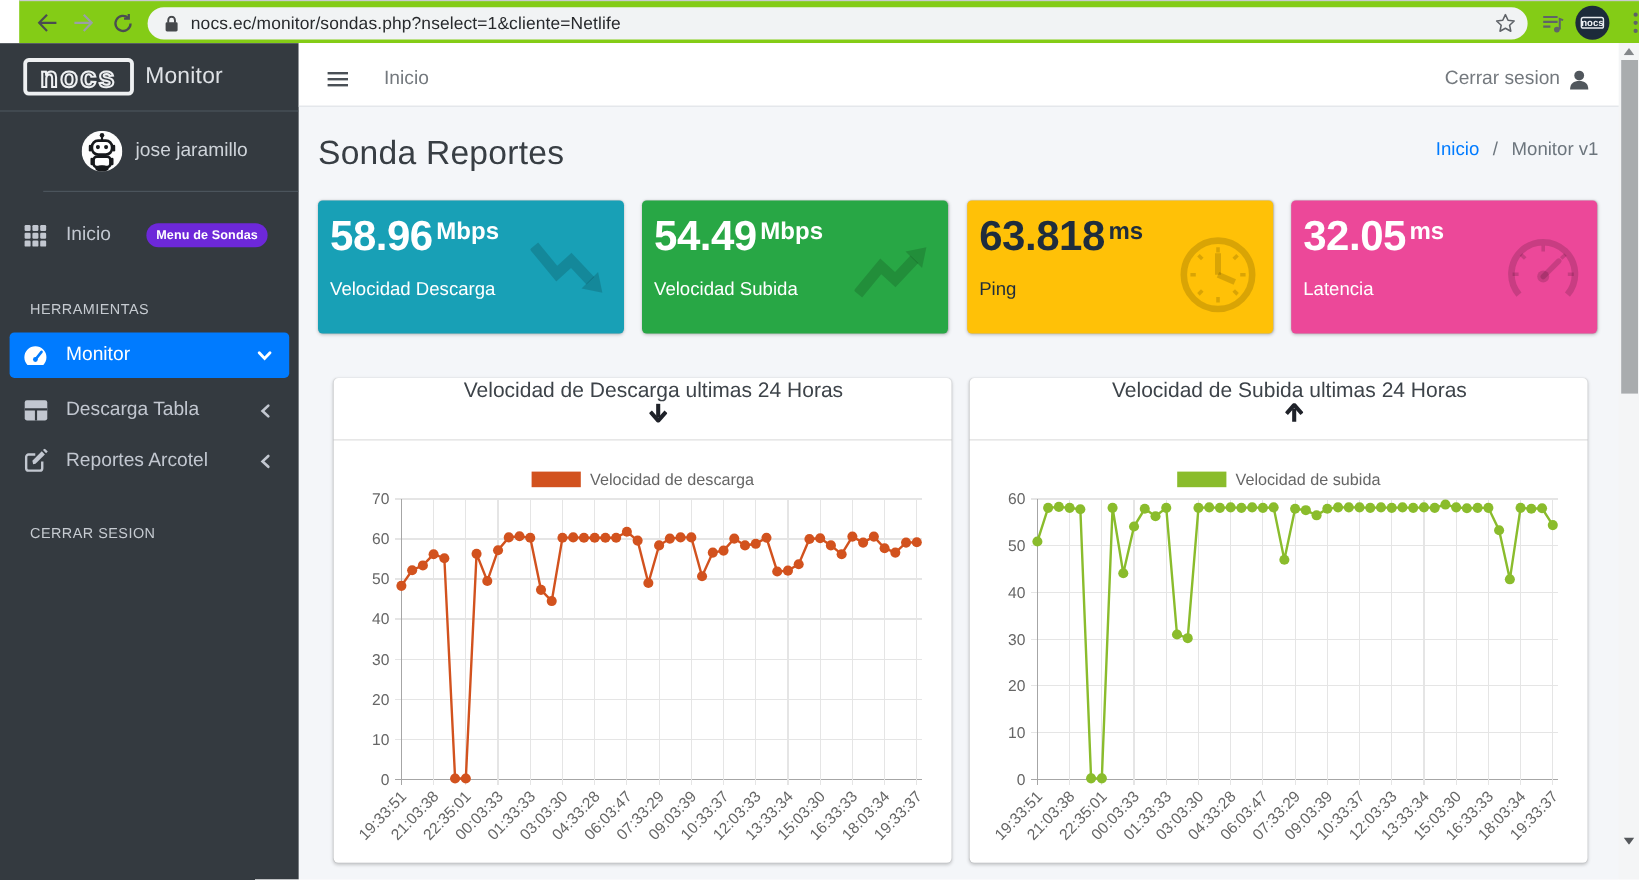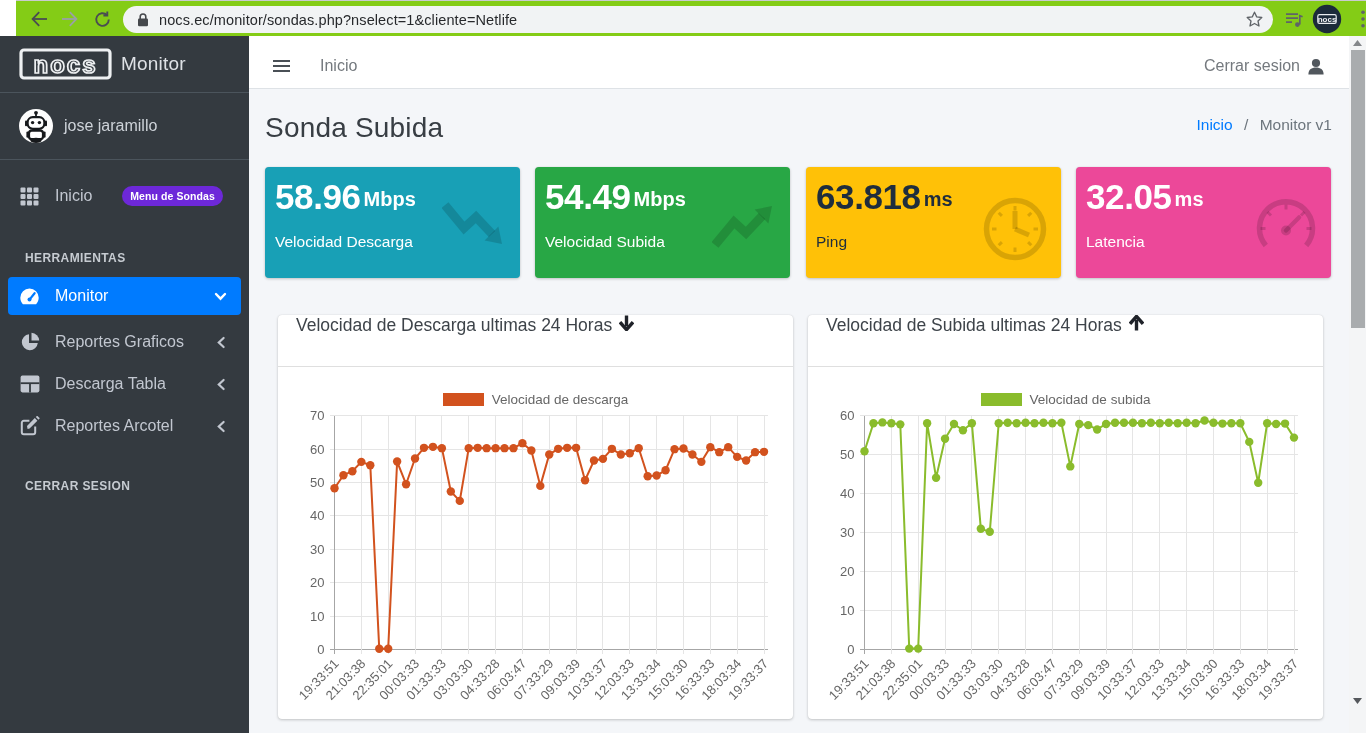--- a/index.html
+++ b/index.html
@@ -13,27 +13,27 @@
   .omnibox .url { font-size:14.5px; color:#27292c; margin-left:36px; letter-spacing:0.1px; }
   .chrome-divider { position:absolute; left:0; top:35px; width:1366px; height:1px; background:#dcdee1; }
 
   
   .page { position:absolute; left:0; top:36px; width:1366px; height:697px; background:#f4f6f9; }
 
   
   .sidebar { position:absolute; left:0; top:0; width:249px; height:697px; background:#343a40; color:#c2c7d0; }
   .brand { height:57px; display:flex; align-items:center; padding-left:19px; border-bottom:1px solid #4b545c; }
   .brand-title { margin-left:9px; font-size:19px; color:#dee1e5; font-weight:300; letter-spacing:0.2px; }
-  .user-panel { height:67px; display:flex; align-items:center; padding-left:19px; border-bottom:1px solid #4b545c; }
+  .user-panel { height:67px; display:flex; align-items:center; padding-left:32px; border-bottom:1px solid #4b545c;margin-left:36px; }
   .user-name { margin-left:11px; font-size:16px; color:#ced3d9; }
   .snav { padding:17px 8px 0 8px; }
   .snav-item { height:38px; margin-bottom:4px; display:flex; align-items:center; padding:0 14px 0 11px; border-radius:4px; font-size:16px; color:#c2c7d0; cursor:pointer; }
   .snav-item .ic { width:21px; height:21px; margin-right:15px; flex:0 0 auto; display:flex; align-items:center; justify-content:center; }
   .snav-item.active { background:#007bff; color:#fff; margin-bottom:8px; }
-  .snav-header { font-size:12px; font-weight:bold; color:#c6cbd1; letter-spacing:0.4px; padding:30px 8px 12px 17px; }
+  .snav-header { font-size:12px; font-weight:normal; color:#c6cbd1; letter-spacing:0.4px; padding:30px 8px 12px 17px; }
   .snav-header.first { padding-top:32px; }
   .badge-danger { margin-left:auto; margin-right:4px; background:#6d28d9; color:#fff; font-size:10.5px; font-weight:bold; padding:4px 8px; border-radius:10px; letter-spacing:0.1px; }
   .chev { margin-left:auto; display:flex; align-items:center; }
 
   
   .main { position:absolute; left:249px; top:0; width:1100px; height:697px; background:#f4f6f9; }
   .topbar { position:absolute; left:0; top:0; width:1100px; height:53px; background:#fff; border-bottom:1px solid #dee2e6; }
   .hamburger { position:absolute; left:24px; top:24px; width:17px; height:12px; cursor:pointer; }
   .hamburger span { display:block; width:17px; height:2px; background:#4a5056; margin-bottom:3px; }
   .topbar-link { position:absolute; left:71px; top:21px; font-size:16px; color:#74797e; cursor:pointer; }
@@ -43,29 +43,29 @@
   .page-title { position:absolute; left:16px; top:76px; font-size:28px; color:#383e44; font-weight:400; letter-spacing:0.2px; }
   .breadcrumb { position:absolute; right:17px; top:80px; font-size:15.5px; }
   .breadcrumb .bc-link { color:#007bff; cursor:pointer; }
   .breadcrumb .bc-sep { color:#6c757d; margin:0 7px; }
   .breadcrumb .bc-current { color:#6c757d; }
 
   
   .small-box { position:absolute; top:131px; width:255px; height:111px; border-radius:4px; box-shadow:0 0 1px rgba(0,0,0,.125), 0 1px 3px rgba(0,0,0,.2); color:#fff; overflow:hidden; }
   .small-box.dark-text { color:#1f2d3d; }
   .sb-inner { position:absolute; left:10px; top:12px; right:90px; }
-  .sb-valrow { display:flex; align-items:center; line-height:1; white-space:nowrap; }
+  .sb-valrow { display:flex; align-items:flex-start; line-height:1; white-space:nowrap; }
   .sb-value { font-size:35px; font-weight:bold; letter-spacing:-0.4px; }
   .sb-unit { font-size:20px; font-weight:bold; margin-left:3px; margin-top:4px; }
   .sb-label { position:absolute; left:10px; top:66px; font-size:15.5px; white-space:nowrap; }
   .sb-icon { position:absolute; }
 
   
   .card { position:absolute; top:279px; width:515px; height:404px; background:#fff; border-radius:4px; box-shadow:0 0 1px rgba(0,0,0,.125), 0 1px 3px rgba(0,0,0,.2); }
-  .card-header { height:52px; border-bottom:1px solid rgba(0,0,0,.125); display:flex; align-items:flex-start; padding-left:18px; }
+  .card-header { height:52px; border-bottom:1px solid rgba(0,0,0,.125); display:flex; align-items:center; padding-left:18px;flex-direction:column; }
   .card-title { font-size:17.5px; color:#3d4349; }
   .card-title-icon { margin-left:7px; display:flex; align-items:center; }
   .chart-legend { position:absolute; left:0; top:77px; width:100%; display:flex; align-items:center; justify-content:center; }
   .legend-swatch { width:41px; height:13px; margin-right:8px; }
   .legend-label { font-size:13.5px; color:#666; }
   .chart-svg { position:absolute; left:0; top:52px; }
 
   
   .scrollbar { position:absolute; left:1349px; top:0; width:17px; height:697px; background:#f4f5f6; }
   .sb-thumb { position:absolute; left:1.5px; top:14px; width:14px; height:278px; background:#a9acae; }
@@ -192,34 +192,20 @@
               </svg>
           </span>
           <span>Monitor</span>
           <span class="chev">
             <svg width="13" height="13" viewBox="0 0 13 13">
                 <path d="M2 4 L6.5 8.7 L11 4" stroke="#fff" stroke-width="2.4" fill="none" stroke-linecap="round"></path>
               </svg>
           </span>
         </div>
 
-        <div class="snav-item">
-          <span class="ic">
-            <svg width="20" height="20" viewBox="0 0 20 20">
-                <path d="M9 2.2 a8 8 0 1 0 8.8 8.8 h-8.8 z" fill="#c2c7d0"></path>
-                <path d="M11.5 0.8 a8 8 0 0 1 7.7 7.7 h-7.7 z" fill="#c2c7d0"></path>
-              </svg>
-          </span>
-          <span>Reportes Graficos</span>
-          <span class="chev">
-            <svg width="12" height="13" viewBox="0 0 12 13">
-                <path d="M8.6 2 L3.8 6.5 L8.6 11" stroke="#c2c7d0" stroke-width="2.2" fill="none" stroke-linecap="round"></path>
-              </svg>
-          </span>
-        </div>
 
         <div class="snav-item">
           <span class="ic">
             <svg width="20" height="18" viewBox="0 0 20 18">
                 <rect x="0.6" y="0.6" width="18.8" height="16.8" rx="1.8" fill="#c2c7d0"></rect>
                 <line x1="0.6" y1="8.2" x2="19.4" y2="8.2" stroke="#343a40" stroke-width="1.8"></line>
                 <line x1="10" y1="8.2" x2="10" y2="17.4" stroke="#343a40" stroke-width="1.8"></line>
               </svg>
           </span>
           <span>Descarga Tabla</span>
@@ -261,21 +247,21 @@
         <span class="topbar-link">Inicio</span>
         <div class="logout-group">
           <span class="logout-label">Cerrar sesion</span>
           <svg width="18" height="17" viewBox="0 0 18 17">
               <circle cx="9" cy="5" r="4.1" fill="#51575d"></circle>
               <path d="M1.4 16.6 c0 -5.3 3.2 -7.2 7.6 -7.2 c4.4 0 7.6 1.9 7.6 7.2 z" fill="#51575d"></path>
             </svg>
         </div>
       </div>
 
-      <div class="page-title">Sonda Subida</div>
+      <div class="page-title">Sonda Reportes</div>
       <div class="breadcrumb">
         <span class="bc-link">Inicio</span>
         <span class="bc-sep">/</span>
         <span class="bc-current">Monitor v1</span>
       </div>
 
       <div class="small-box" style="left: 16px; background: rgb(24, 160, 182);">
         <div class="sb-inner">
             <div class="sb-valrow">
               <span class="sb-value">58.96</span>

